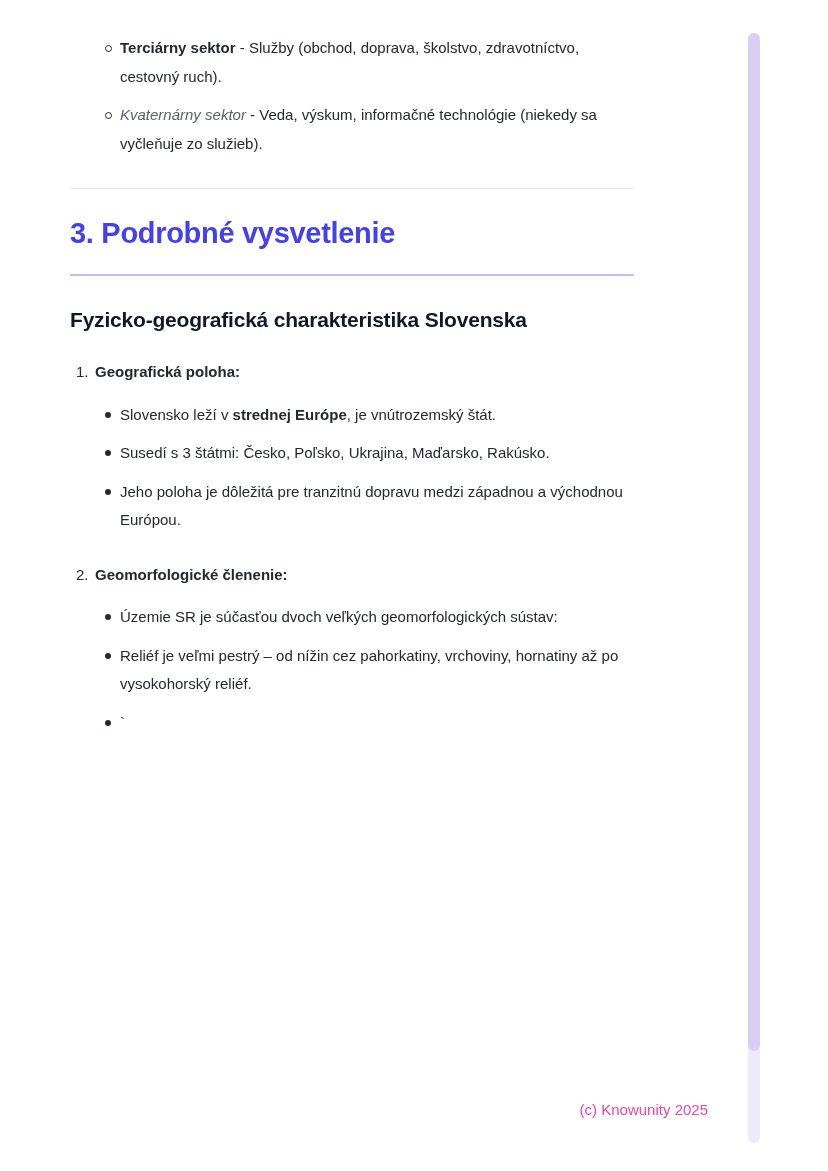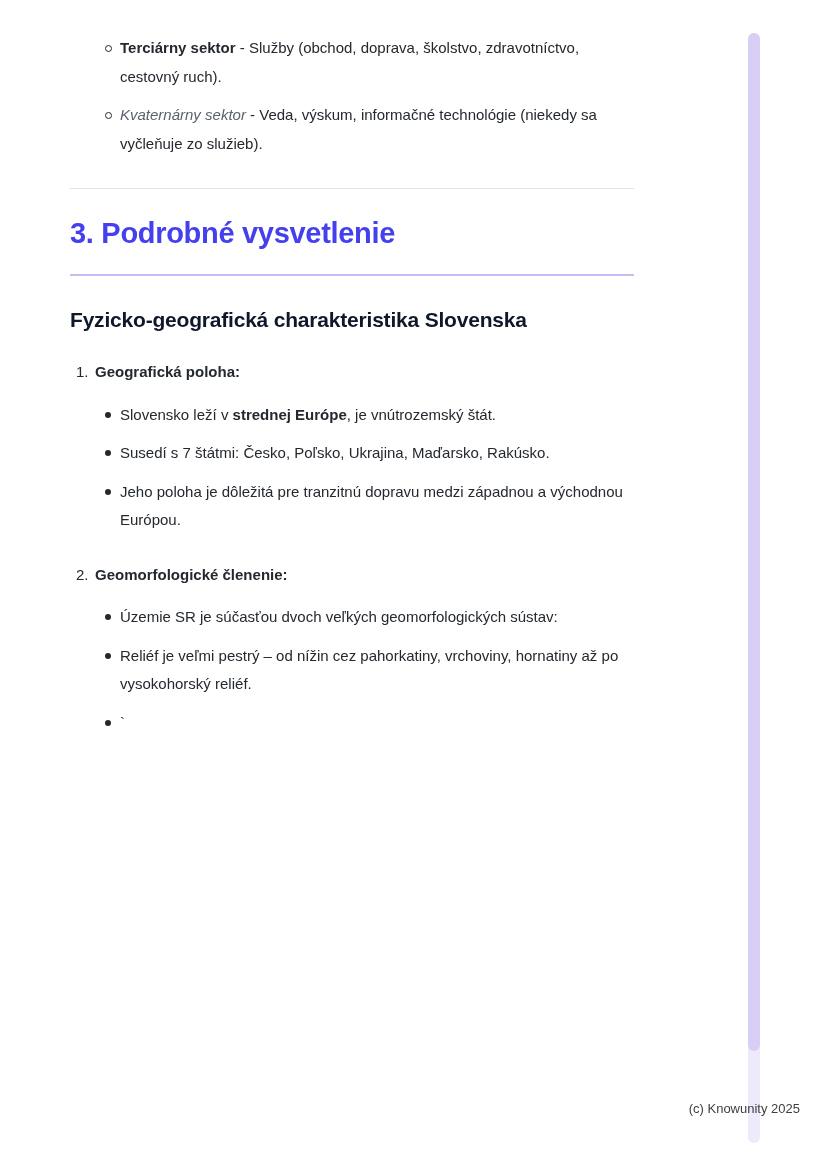--- a/index.html
+++ b/index.html
@@ -1,17 +1,17 @@
 <!DOCTYPE html>
 <html><head>
 <meta charset="utf-8">
 <style>
   html,body{margin:0;padding:0;background:#ffffff;}
   .page{
-    position:relative;width:828px;height:1171px;background:#ffffff;overflow:hidden;
+    position:relative;width:760px;height:1171px;background:#ffffff;overflow:hidden;
     font-family:"Liberation Sans","DejaVu Sans",sans-serif;color:#24282f;
   }
   .content{position:absolute;left:70px;top:34px;width:564px;}
   .txt{font-size:15px;line-height:1.9;}
   .b{font-weight:700;}
   .ig{font-style:italic;color:#5b626e;}
 
   
   .li{position:relative;margin-bottom:10px;}
   .li .body{display:block;}
@@ -33,21 +33,21 @@
 
   .num-item{position:relative;padding-left:25px;margin-top:26px;font-size:15px;line-height:1.9;}
   .num{position:absolute;left:6px;font-weight:400;}
   .num-title{font-weight:700;margin-top:23px;}
   .bullets{margin-top:14px;}
   .subs{margin-top:2px;}
   .subs .li{margin-bottom:8px;}
   .gap-big{margin-top:14px;}
 
   .footer{
-    position:absolute;top:1101px;right:28px;font-size:13px;color:#404040;z-index:3;
+    position:absolute;top:1101px;right:52px;font-size:15px;color:#ec4899;z-index:3;
   }
 
   .scrollbar-track{
     position:absolute;left:748px;top:33px;width:12px;height:1110px;
     background:#eee9fb;border-radius:6px;z-index:2;
   }
   .scrollbar-thumb{
     position:absolute;left:0;top:0;width:12px;height:1018px;
     background:#d9cff5;border-radius:6px;
   }
@@ -77,21 +77,21 @@
       <span class="num">1.</span>
       <span class="num-title">Geografická poloha:</span>
     </div>
     <div class="bullets">
       <div class="li lvl1 txt">
         <span class="marker dot"></span>
         <span class="body"><span>Slovensko leží v </span><span class="b">strednej Európe</span><span>, je vnútrozemský štát.</span></span>
       </div>
       <div class="li lvl1 txt">
         <span class="marker dot"></span>
-        <span class="body"><span>Susedí s 7 štátmi: Česko, Poľsko, Ukrajina, Maďarsko, Rakúsko.</span></span>
+        <span class="body"><span>Susedí s 3 štátmi: Česko, Poľsko, Ukrajina, Maďarsko, Rakúsko.</span></span>
       </div>
       <div class="li lvl1 txt">
         <span class="marker dot"></span>
         <span class="body"><span>Jeho poloha je dôležitá pre tranzitnú dopravu medzi západnou a východnou Európou.</span></span>
       </div>
     </div>
 
     <div class="num-item">
       <span class="num">2.</span>
       <span class="num-title">Geomorfologické členenie:</span>

